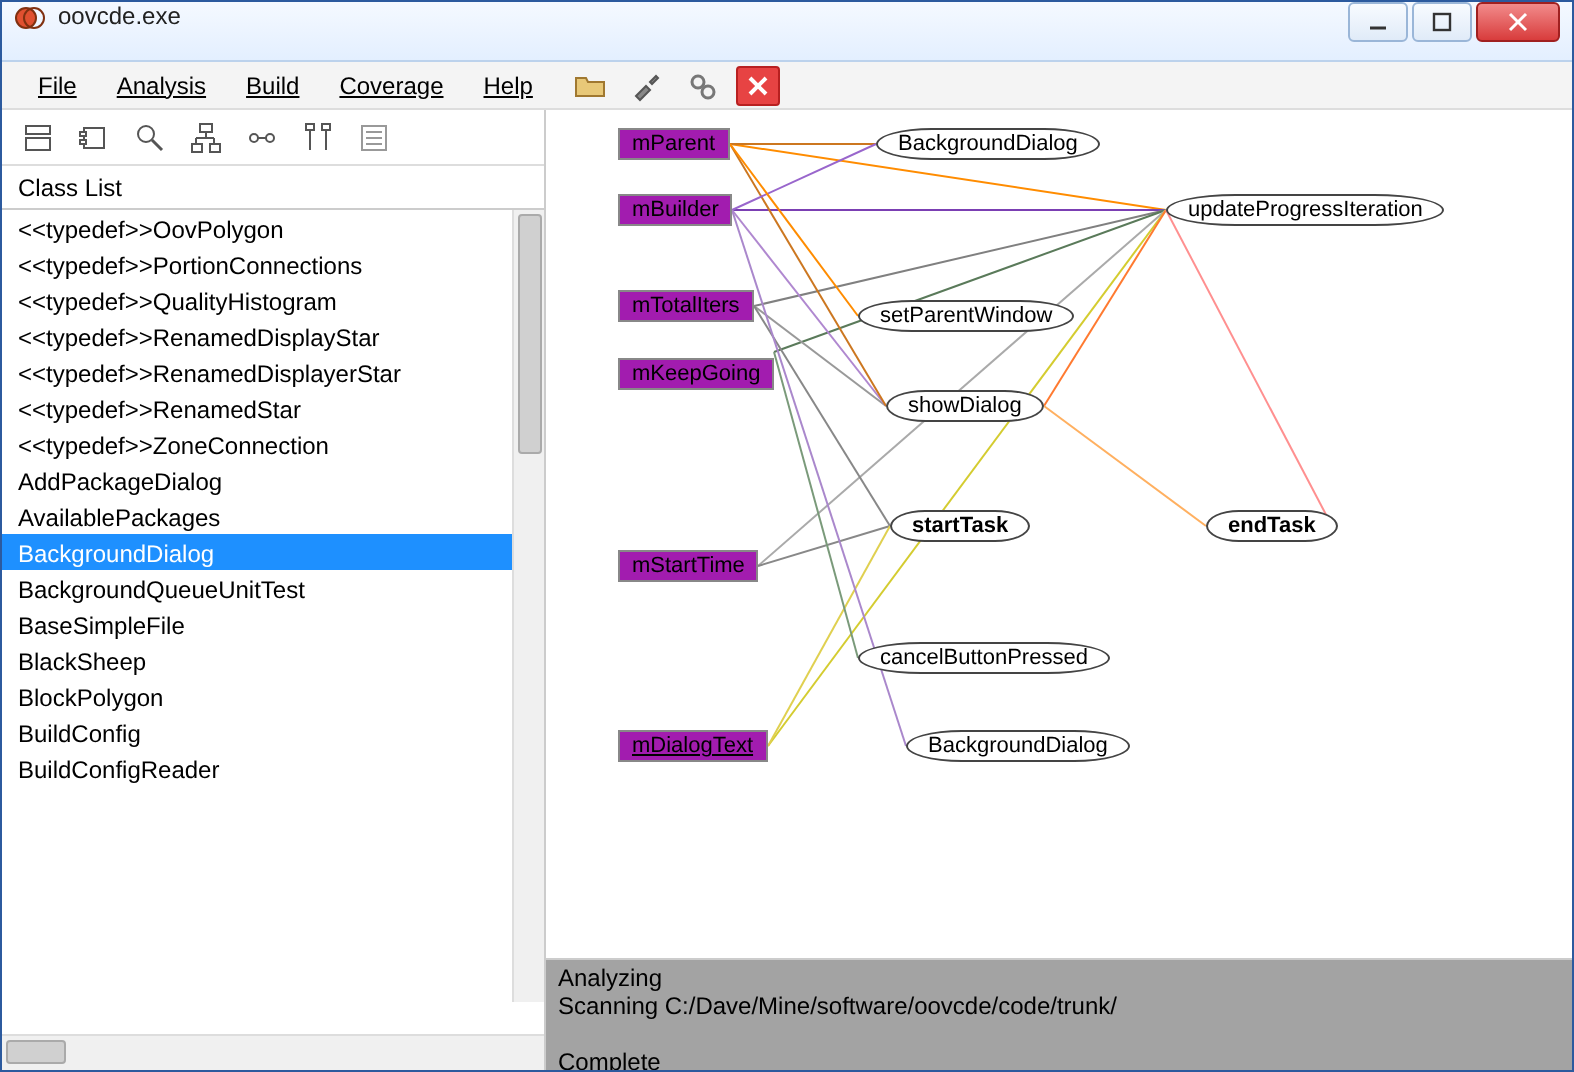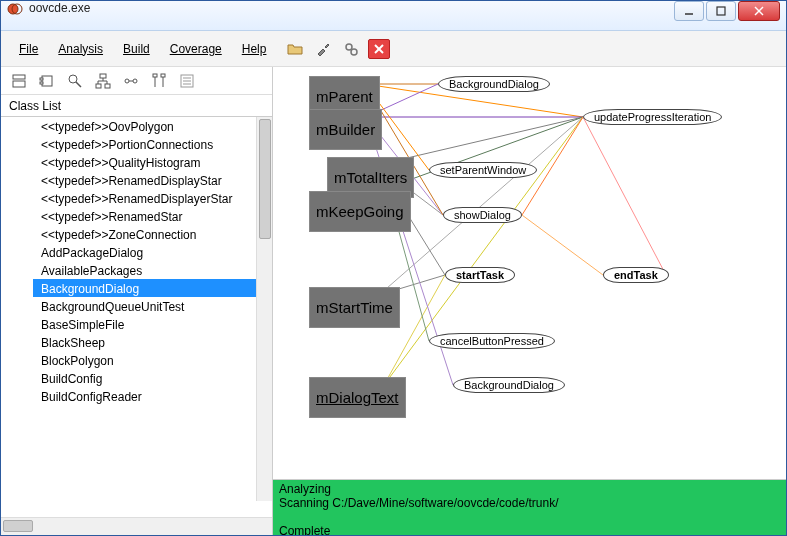--- a/index.html
+++ b/index.html
@@ -4,42 +4,42 @@
 <style>
 * { box-sizing: border-box; margin: 0; padding: 0; font-family: Tahoma, Arial, sans-serif; }
 body { background: #5a8fd6; width: 787px; height: 536px; overflow: hidden; }
 .window { width: 787px; height: 536px; border: 1px solid #2c5a9e; background: #fff; display: flex; flex-direction: column; }
 .titlebar { height: 30px; background: linear-gradient(#f5f9ff, #e3efff); display: flex; align-items: flex-start; padding: 0 6px; border-bottom: 1px solid #bcd2ec; }
 .titlebar-icon { width: 16px; height: 16px; margin-right: 6px; display:flex; align-items:center; justify-content:center; }
 .titlebar-title { font-size: 12px; color: #222; flex: 1; }
 .win-buttons { display: flex; gap: 2px; }
 .win-btn { width: 30px; height: 20px; border: 1px solid #9ab6d8; border-radius: 3px; background: linear-gradient(#f8fbff,#e0ebf8); display: flex; align-items: center; justify-content: center; font-size: 11px; color: #333; }
 .win-btn.close { background: linear-gradient(#f28b8b,#d83c3c); border-color: #a02020; color: #fff; width: 42px; }
-.menubar { height: 36px; background: #f4f4f4; display: flex; align-items: center; padding: 0 8px; gap: 0; border-bottom: 1px solid #ddd; }
+.menubar { height: 24px; background: #f4f4f4; display: flex; align-items: center; padding: 0 8px; gap: 0; border-bottom: 1px solid #ddd; }
 .menu-item { font-size: 12px; color: #000; padding: 4px 10px; cursor: default; }
 .menu-item .ul { text-decoration: underline; }
 .toolbar-icons { display: flex; align-items: center; gap: 6px; margin-left: 8px; }
 .tico { width: 22px; height: 20px; display: flex; align-items: center; justify-content: center; border-radius: 2px; }
 .tico svg { width: 16px; height: 16px; }
 .tico.red { background: #e74343; border: 1px solid #b82020; }
 .content { flex: 1; display: flex; background: #fff; overflow: hidden; }
 .left-panel { width: 272px; border-right: 1px solid #ccc; display: flex; flex-direction: column; }
 .view-toolbar { height: 28px; display: flex; align-items: center; gap: 4px; padding: 4px 6px; border-bottom: 1px solid #ddd; }
 .vbtn { width: 24px; height: 20px; display: flex; align-items: center; justify-content: center; }
 .vbtn svg { width: 16px; height: 16px; }
 .class-list-header { height: 22px; border-bottom: 1px solid #ccc; padding: 3px 8px; font-size: 12px; background: #fff; display:flex; align-items:center; }
-.class-list { flex: 1; overflow-y: auto; overflow-x: auto; font-size: 12px; position: relative; margin-left: 32px; }
+.class-list { flex: 1; overflow-y: auto; overflow-x: auto; font-size: 12px; position: relative; }
 .list-item { padding: 2px 8px; white-space: nowrap; cursor: default; height: 18px; line-height: 16px; }
 .list-item.selected { background: #1e90ff; color: #fff; }
 .right-area { flex: 1; display: flex; flex-direction: column; position: relative; }
 .diagram-canvas { flex: 1; position: relative; background: #fff; overflow: hidden; }
 svg.diagram { position: absolute; left: 0; top: 0; width: 100%; height: 100%; }
-.node-rect { position: absolute; border: 1px solid #888; background: #737373; font-size: 15px; padding: 11px 6px; border-radius: 0; }
+.node-rect { position: absolute; border: 1px solid #888; background: #a21caf; font-size: 11px; padding: 1px 6px; border-radius: 0; }
 .node-ell { position: absolute; border: 1px solid #444; background: #fff; font-size: 11px; padding: 1px 10px; border-radius: 50%/100%; }
-.output-panel { height: 56px; border-top: 1px solid #ccc; background: #22c55e; font-size: 12px; padding: 2px 6px; overflow: auto; white-space: pre; }
+.output-panel { height: 56px; border-top: 1px solid #ccc; background: #a3a3a3; font-size: 12px; padding: 2px 6px; overflow: auto; white-space: pre; }
 .hscroll { height: 18px; background: #f0f0f0; border-top: 1px solid #ddd; display:flex; align-items:center; padding:0 2px; position:relative; }
 .hthumb { position:absolute; left:2px; top:2px; height:12px; width:30px; background:#d0d0d0; border:1px solid #aaa; border-radius:2px;}
 .vscroll-track { width: 16px; background: #f0f0f0; border-left: 1px solid #ddd; position:absolute; right:0; top:0; bottom:16px;}
 .vscroll-thumb { position:absolute; width:12px; left:2px; top:2px; height:120px; background:#d0d0d0; border:1px solid #aaa; border-radius:2px;}
 .class-list-container { flex:1; display:flex; position:relative; overflow:hidden;}
 </style>
 </head>
 <body>
 
 <div class="window">
@@ -215,21 +215,21 @@
             <line x1="172" y1="208" x2="111" y2="318" stroke="#e0d050" stroke-width="1"></line>
             <line x1="165" y1="17" x2="92" y2="17" stroke="#cc7720" stroke-width="1"></line>
             <line x1="165" y1="17" x2="93" y2="50" stroke="#9966cc" stroke-width="1"></line>
             <line x1="156" y1="103" x2="92" y2="17" stroke="#ff8c00" stroke-width="1"></line>
             <line x1="156" y1="274" x2="114" y2="121" stroke="#7a9a7a" stroke-width="1"></line>
             <line x1="180" y1="318" x2="93" y2="50" stroke="#aa88cc" stroke-width="1"></line>
             <line x1="330" y1="208" x2="249" y2="148" stroke="#ffb060" stroke-width="1"></line>
           </svg>
       <div class="node-rect" style="left: 36px; top: 9px;">mParent</div>
           <div class="node-rect" style="left: 36px; top: 42px;">mBuilder</div>
-          <div class="node-rect" style="left: 36px; top: 90px; margin-left: 18px;">mTotalIters</div>
+          <div class="node-rect" style="left: 36px; top: 90px;">mTotalIters</div>
           <div class="node-rect" style="left: 36px; top: 124px;">mKeepGoing</div>
           <div class="node-rect" style="left: 36px; top: 220px;">mStartTime</div>
           <div class="node-rect" style="left: 36px; top: 310px; text-decoration: underline;">mDialogText</div>
           <div class="node-ell" style="left: 165px; top: 9px;">BackgroundDialog</div>
           <div class="node-ell" style="left: 310px; top: 42px;">updateProgressIteration</div>
           <div class="node-ell" style="left: 156px; top: 95px;">setParentWindow</div>
           <div class="node-ell" style="left: 170px; top: 140px;">showDialog</div>
           <div class="node-ell" style="left: 172px; top: 200px; font-weight: bold;">startTask</div>
           <div class="node-ell" style="left: 330px; top: 200px; font-weight: bold;">endTask</div>
           <div class="node-ell" style="left: 156px; top: 266px;">cancelButtonPressed</div>

